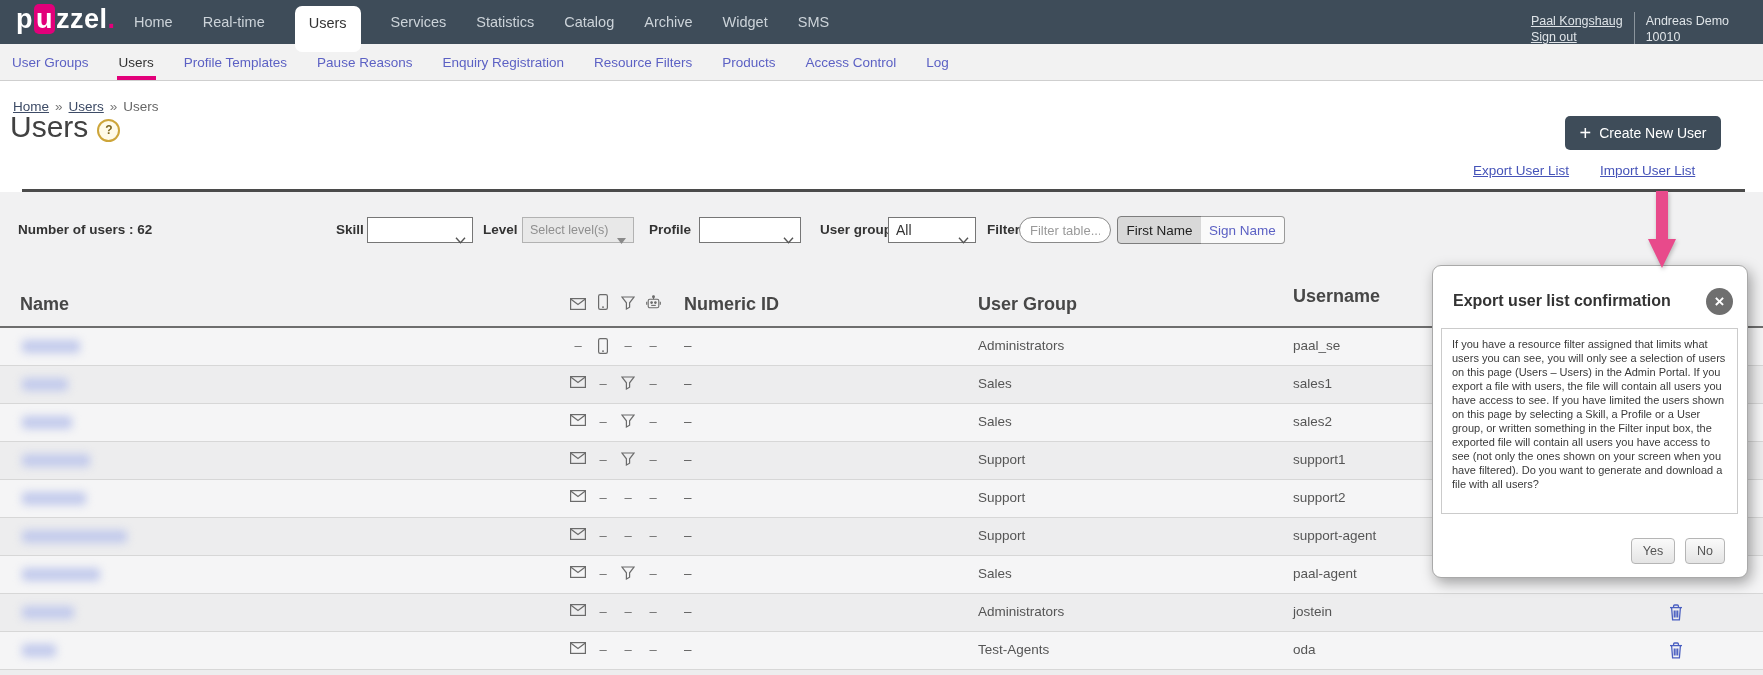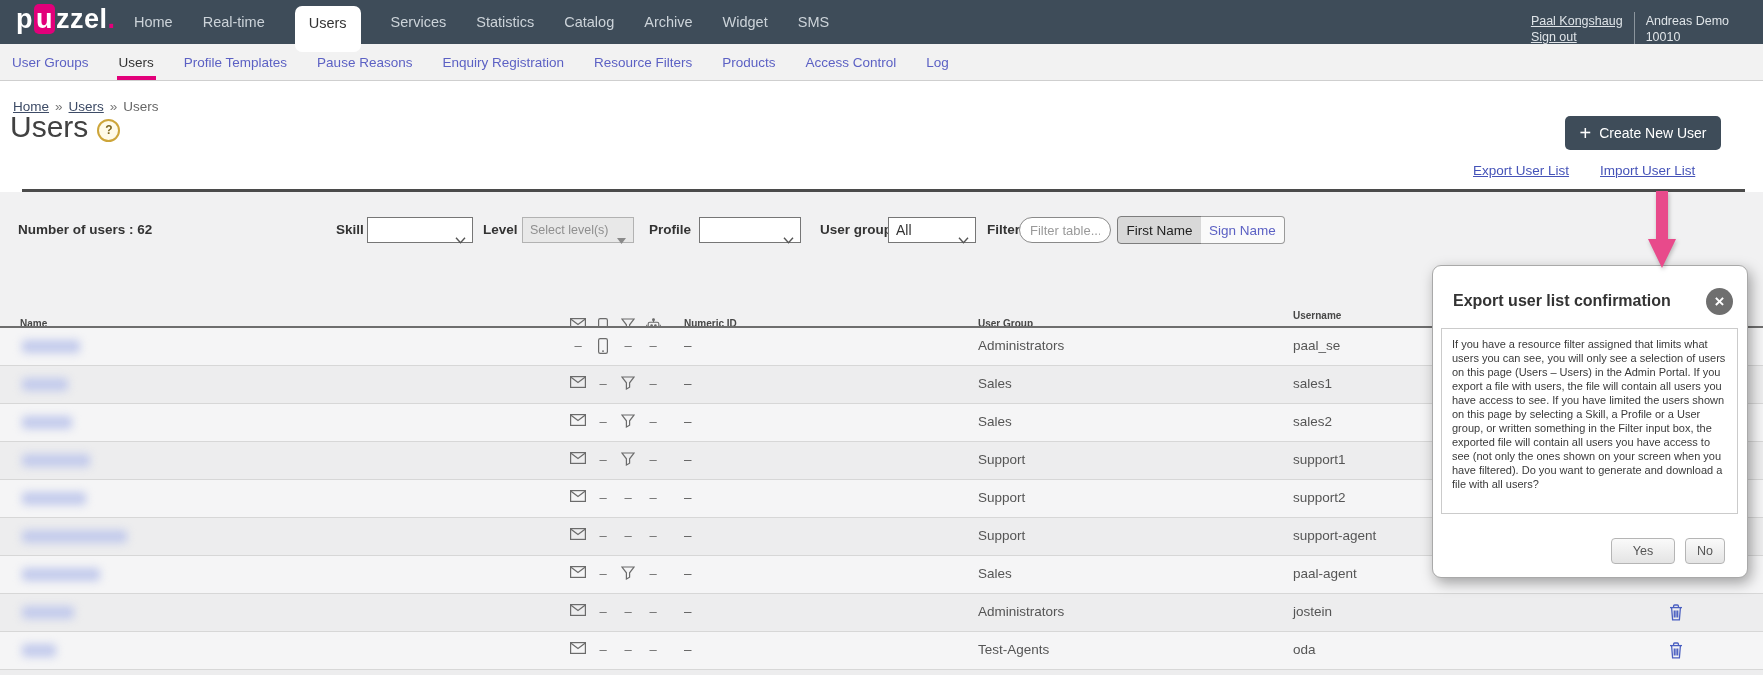--- a/index.html
+++ b/index.html
@@ -65,21 +65,21 @@
   #level-select .caret{position:absolute;right:7px;top:10px;}
   #filter-input{position:absolute;left:1019px;top:217px;width:92px;height:26px;box-sizing:border-box;
                 border:1px solid #8a8a8a;border-radius:13px;padding:0 10px;font-size:13px;font-family:inherit;color:#333;}
   #filter-input::placeholder{color:#9a9a9a;}
   .seg{position:absolute;top:216px;height:28px;box-sizing:border-box;font-size:13.5px;font-family:inherit;cursor:pointer;}
   #firstname-btn{left:1117px;width:85px;background:#d8d8d8;border:1px solid #7d7d7d;border-radius:4px 0 0 4px;color:#222;}
   #lastname-btn{left:1201px;width:84px;background:#fafafa;border:1px solid #9a9a9a;border-left:none;
                 border-radius:0 4px 4px 0;color:#5c61c4;}
 
   
-  .thead{position:absolute;left:0;top:288px;width:1763px;height:30px;font-size:10px;font-weight:bold;color:#474747;margin-top:24px;}
+  .thead{position:absolute;left:0;top:288px;width:1763px;height:30px;font-size:18px;font-weight:bold;color:#474747;}
   .thead .h{position:absolute;top:6px;}
   #h-name{left:20px;} #h-numericid{left:684px;} #h-usergroup{left:978px;} #h-username{left:1293px;top:-2px;}
   .hicon{position:absolute;top:6px;width:18px;text-align:center;color:#666;}
   .tbody{position:absolute;left:0;top:326px;width:1763px;border-top:2px solid #6e6e6e;}
   .row{position:relative;height:37px;border-bottom:1px solid #d7d7d7;}
   .row:nth-child(odd){background:#f5f5f6;}
   .row:nth-child(even){background:#ededee;}
   .name-blur{position:absolute;left:22px;top:12px;height:13px;border-radius:3px;background:#c3cbec;
              filter:blur(4px);cursor:pointer;display:block;}
   .cell-icon{position:absolute;top:10px;width:18px;text-align:center;color:#6b6b6b;font-size:13px;line-height:16px;}
@@ -91,21 +91,21 @@
   .dialog{position:absolute;left:1432px;top:265px;width:316px;height:313px;background:#fff;z-index:50;
           border:1px solid #a9a9a9;border-radius:9px;box-shadow:3px 5px 14px rgba(0,0,0,.35);box-sizing:border-box;padding-left:20px;}
   .dlg-title{position:absolute;left:20px;top:26px;font-size:16px;font-weight:bold;color:#333;}
   .dlg-close{position:absolute;right:14px;top:22px;width:27px;height:27px;border-radius:50%;background:#6f6f6f;
              color:#fff;font-size:17px;font-weight:bold;display:flex;align-items:center;justify-content:center;
              cursor:pointer;line-height:1;}
   .dlg-body{position:absolute;left:8px;right:9px;top:62px;height:186px;border:1px solid #cbcbcb;
             padding:8px 10px;box-sizing:border-box;font-size:11px;line-height:14px;color:#3a3a3a;overflow:hidden;}
   .dlg-btn{position:absolute;bottom:13px;height:26px;border:1px solid #b5b5b5;border-radius:4px;
            background:linear-gradient(#fafafa,#e4e4e4);color:#555;font-size:12.5px;font-family:inherit;cursor:pointer;}
-  #dlg-yes{right:72px;width:64px;} #dlg-no{right:22px;width:40px;}
+  #dlg-yes{right:72px;width:44px;} #dlg-no{right:22px;width:40px;}
 
   
   .arrow{position:absolute;left:1642px;top:191px;z-index:60;filter:drop-shadow(1px 2px 2px rgba(0,0,0,.25));}
 </style>
 </head>
 <body>
 
 <div id="app">
 
   <div class="topnav">

